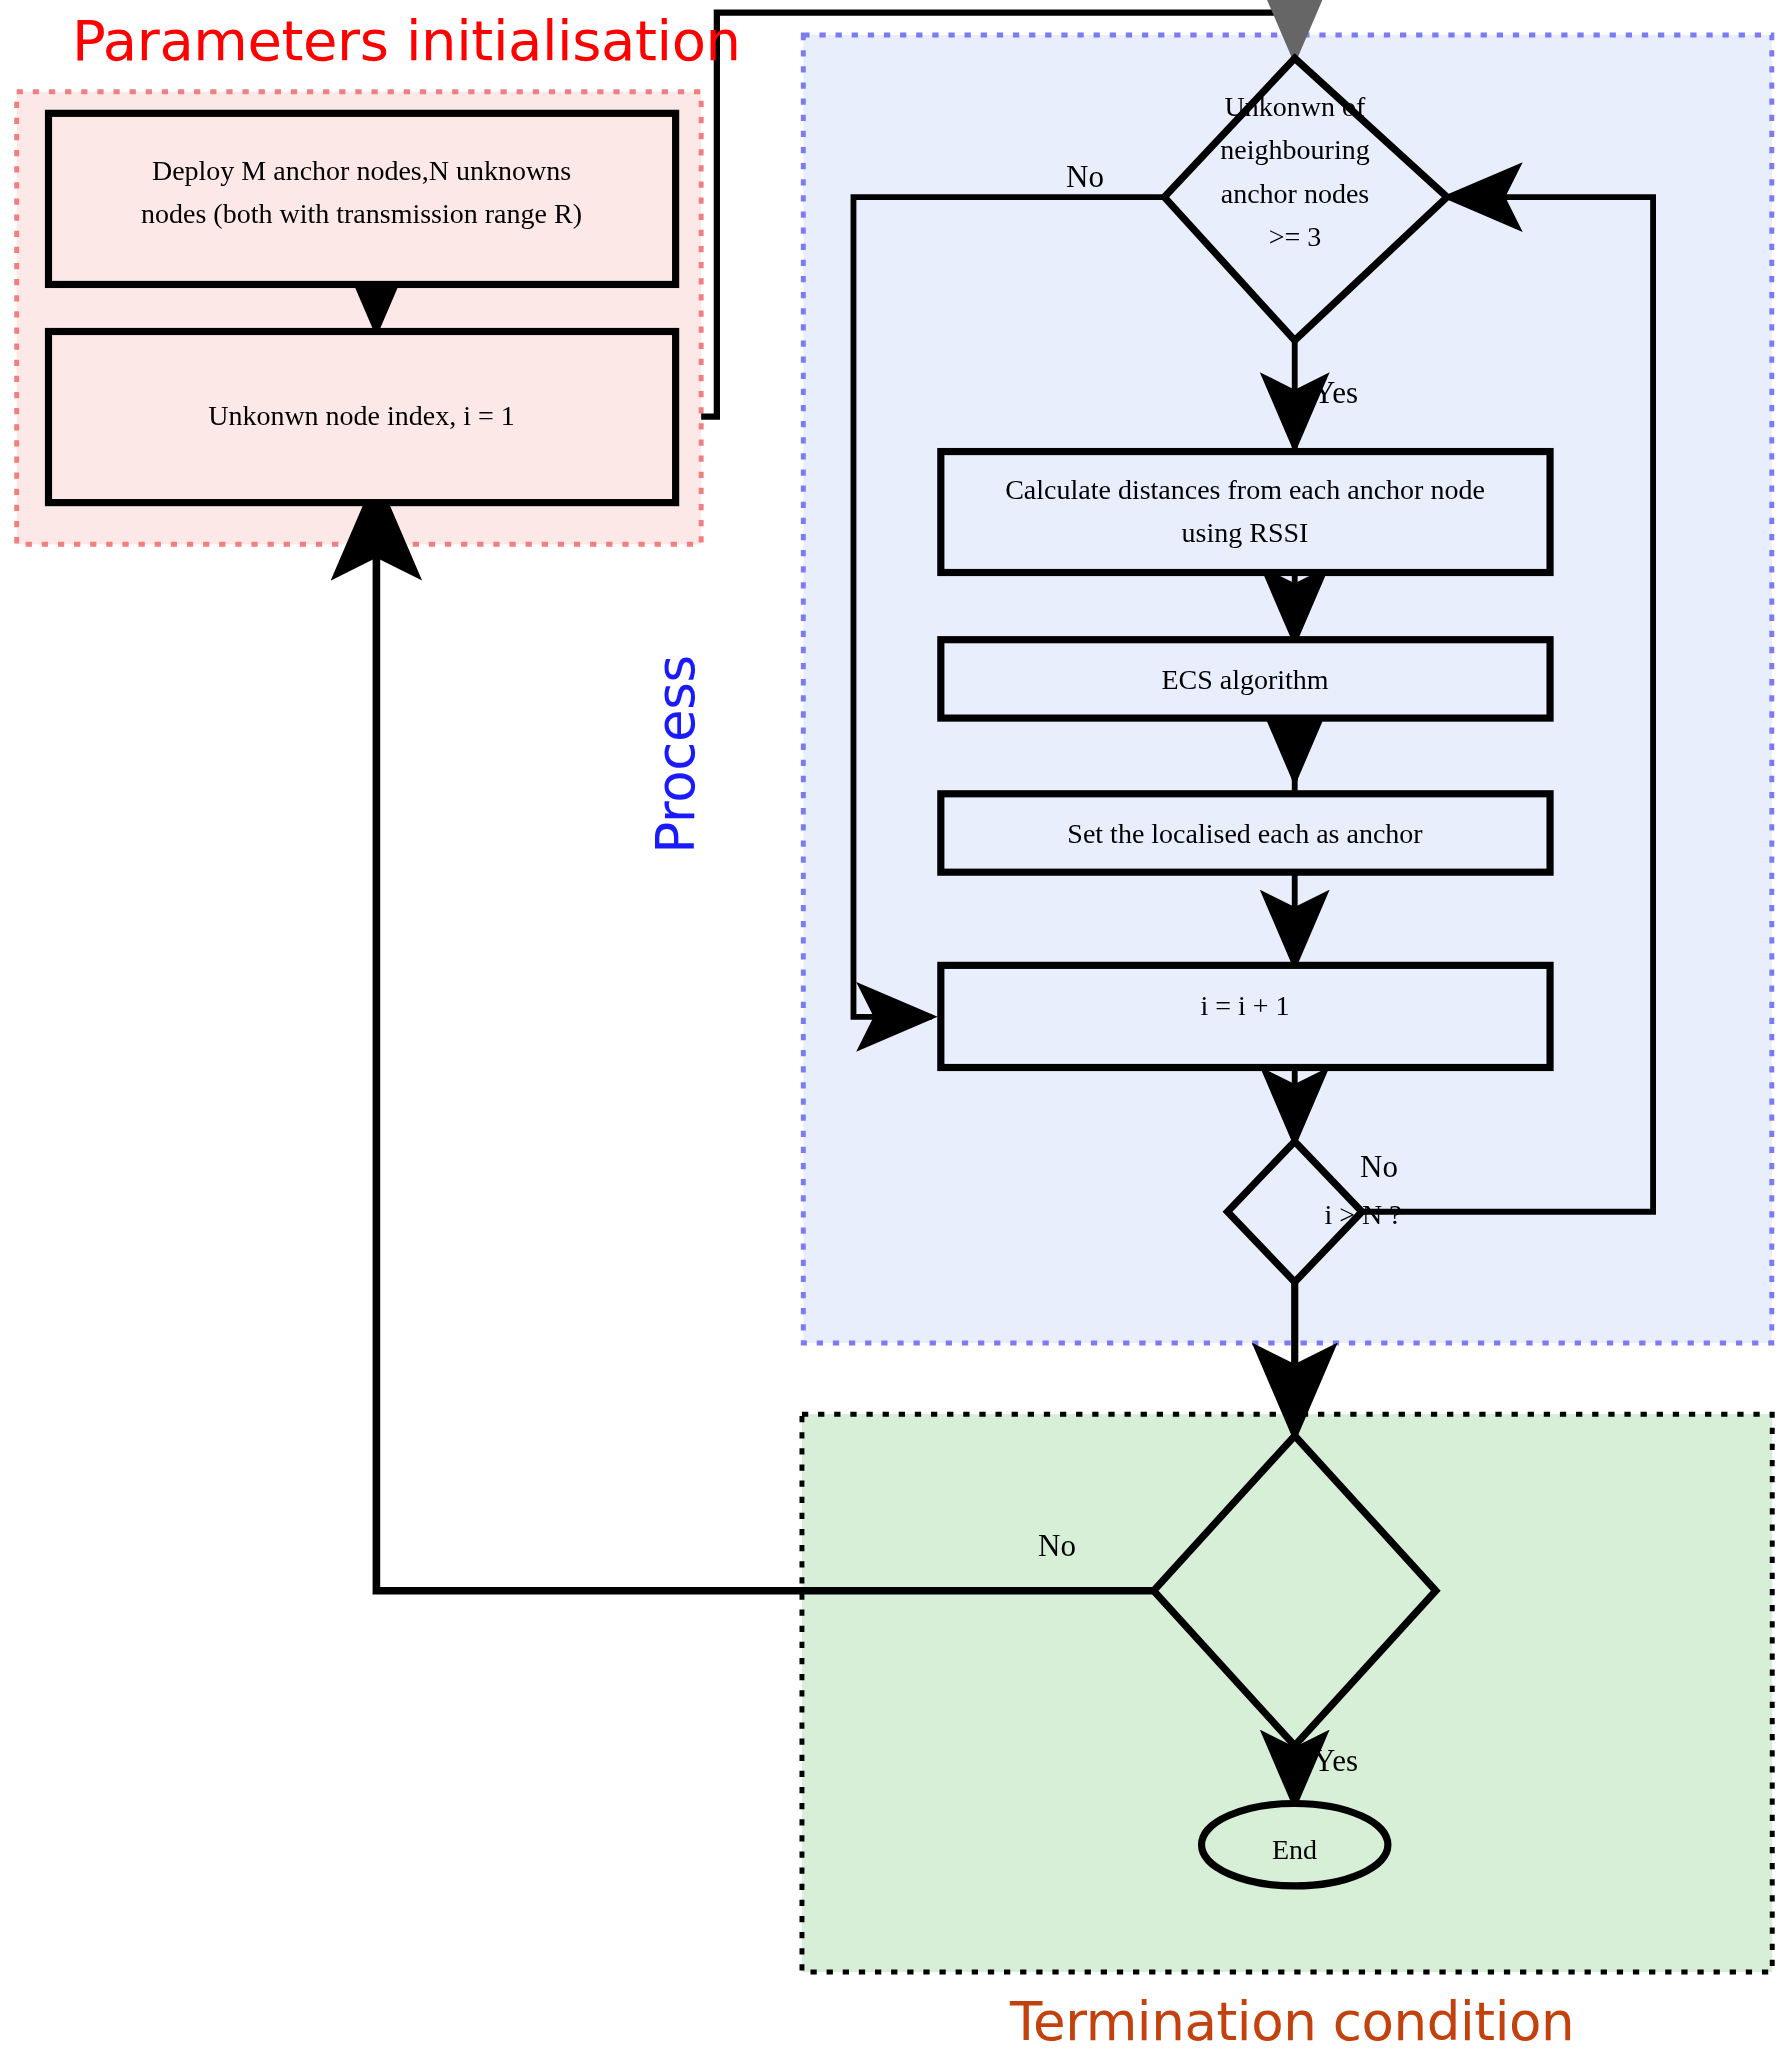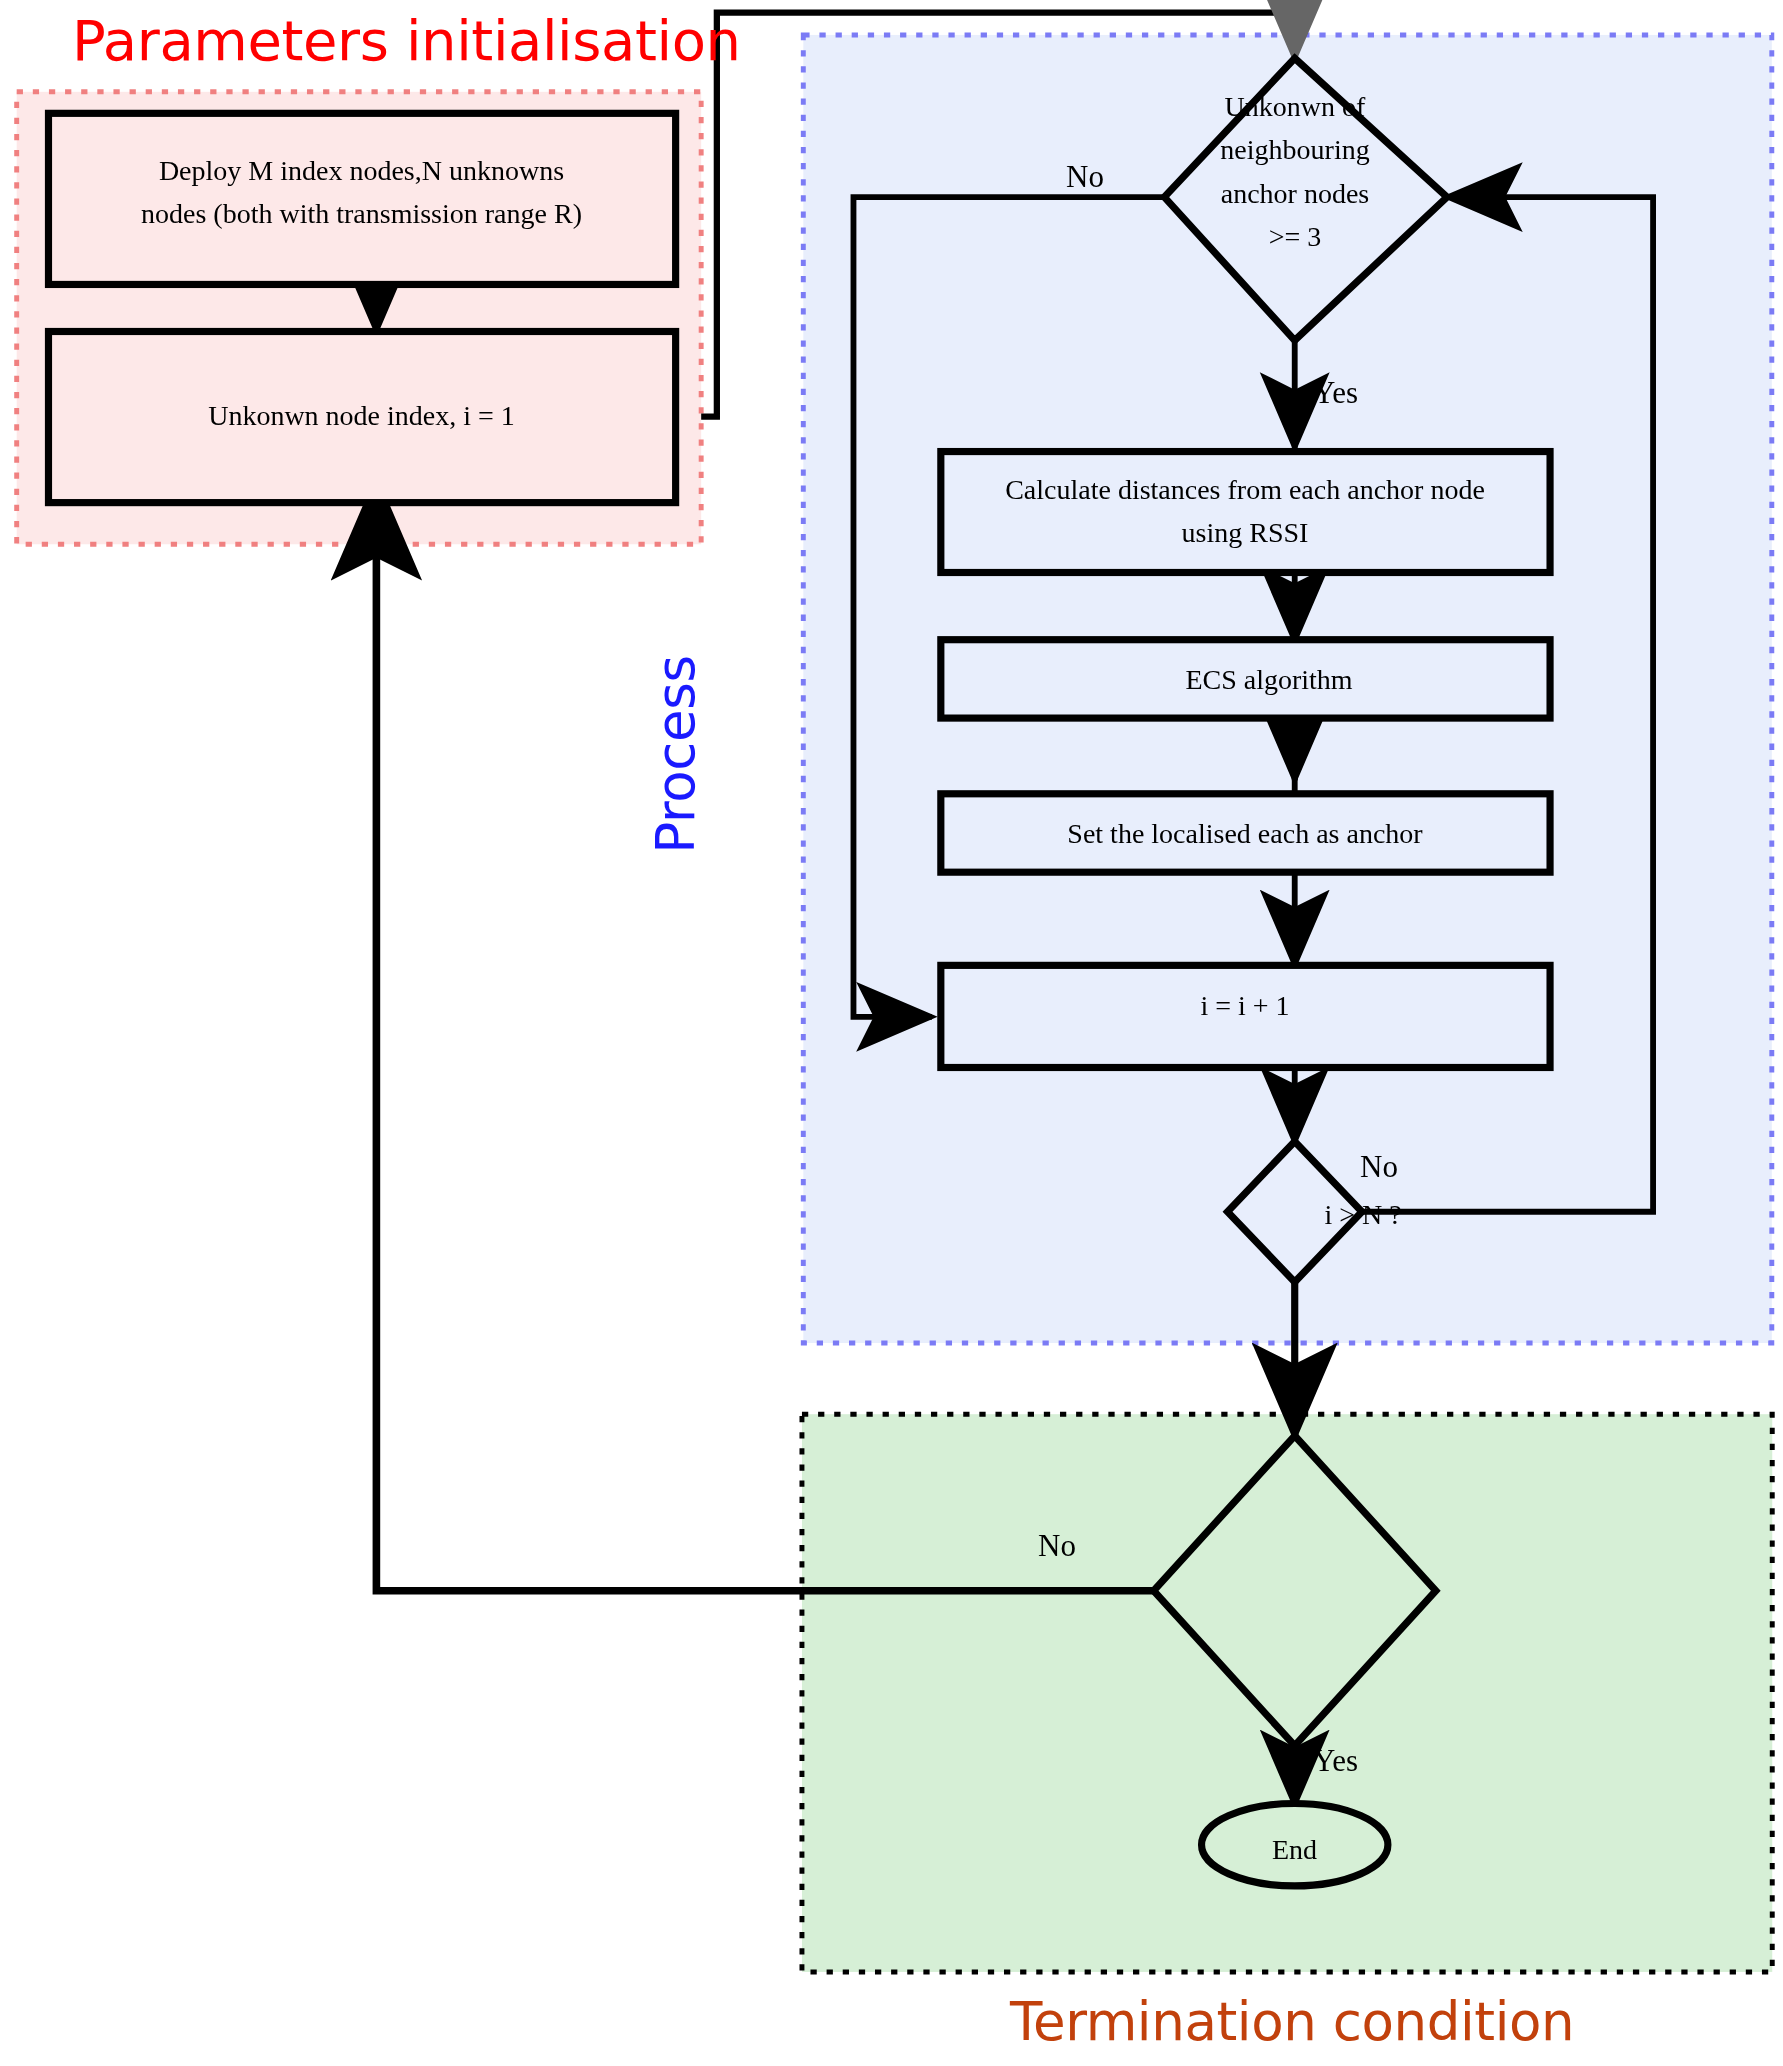--- a/index.html
+++ b/index.html
@@ -141,41 +141,41 @@
     <ellipse cx="2890" cy="4118" rx="208" ry="92" fill="#d6efd6" stroke="#000000" stroke-width="16"></ellipse>
   </svg>
 
   <div class="grp-title" id="title-params">Parameters initialisation</div>
 
   <div class="grp-title" id="title-process">Process</div>
 
   <div class="grp-title" id="title-termination">Termination condition</div>
 
   <div class="node-text box-text" style="left:58px; top:149px; width:607px;">
-    <div>Deploy M index nodes,N unknowns</div>
+    <div>Deploy M anchor nodes,N unknowns</div>
     <div>nodes (both with transmission range R)</div>
   </div>
 
   <div class="node-text box-text" style="left:58px; top:394px; width:607px;">
     <div>Unkonwn node index, i = 1</div>
   </div>
 
   <div class="node-text dia-text" style="left:1165px; top:85px; width:260px;">
     <div>Unkonwn of</div>
     <div>neighbouring</div>
     <div>anchor nodes</div>
     <div>&gt;= 3</div>
   </div>
 
   <div class="node-text box-text" style="left:945px; top:468px; width:600px;">
     <div>Calculate distances from each anchor node</div>
     <div>using RSSI</div>
   </div>
 
-  <div class="node-text box-text" style="left:945px; top:658px; width:600px;padding-left:24px;">
+  <div class="node-text box-text" style="left:945px; top:658px; width:600px;">
     <div>ECS algorithm</div>
   </div>
 
   <div class="node-text box-text" style="left:945px; top:812px; width:600px;">
     <div>Set the localised each as anchor</div>
   </div>
 
   <div class="node-text box-text" style="left:945px; top:984px; width:600px;">
     <div>i = i + 1</div>
   </div>

